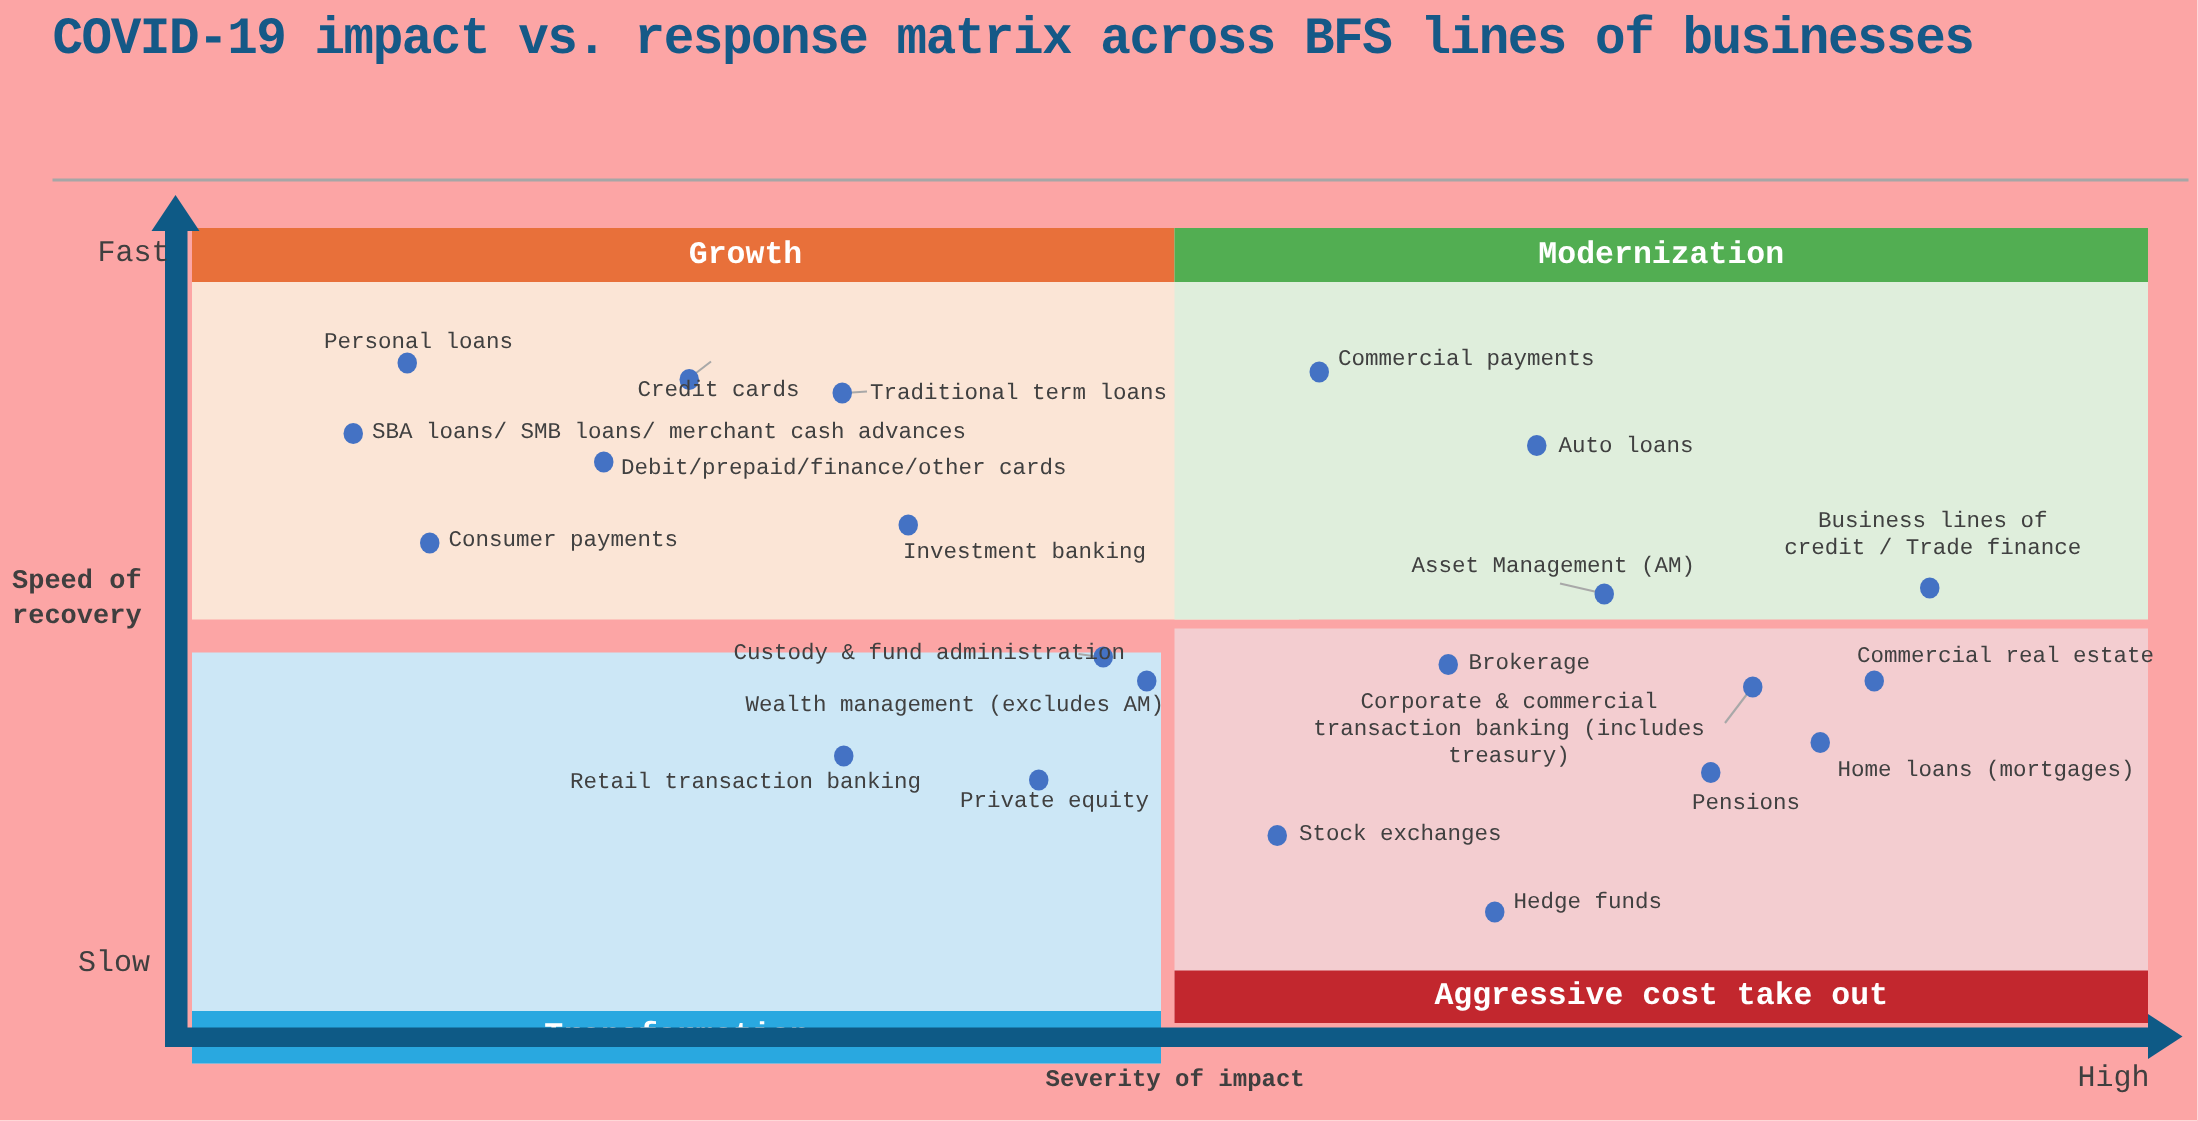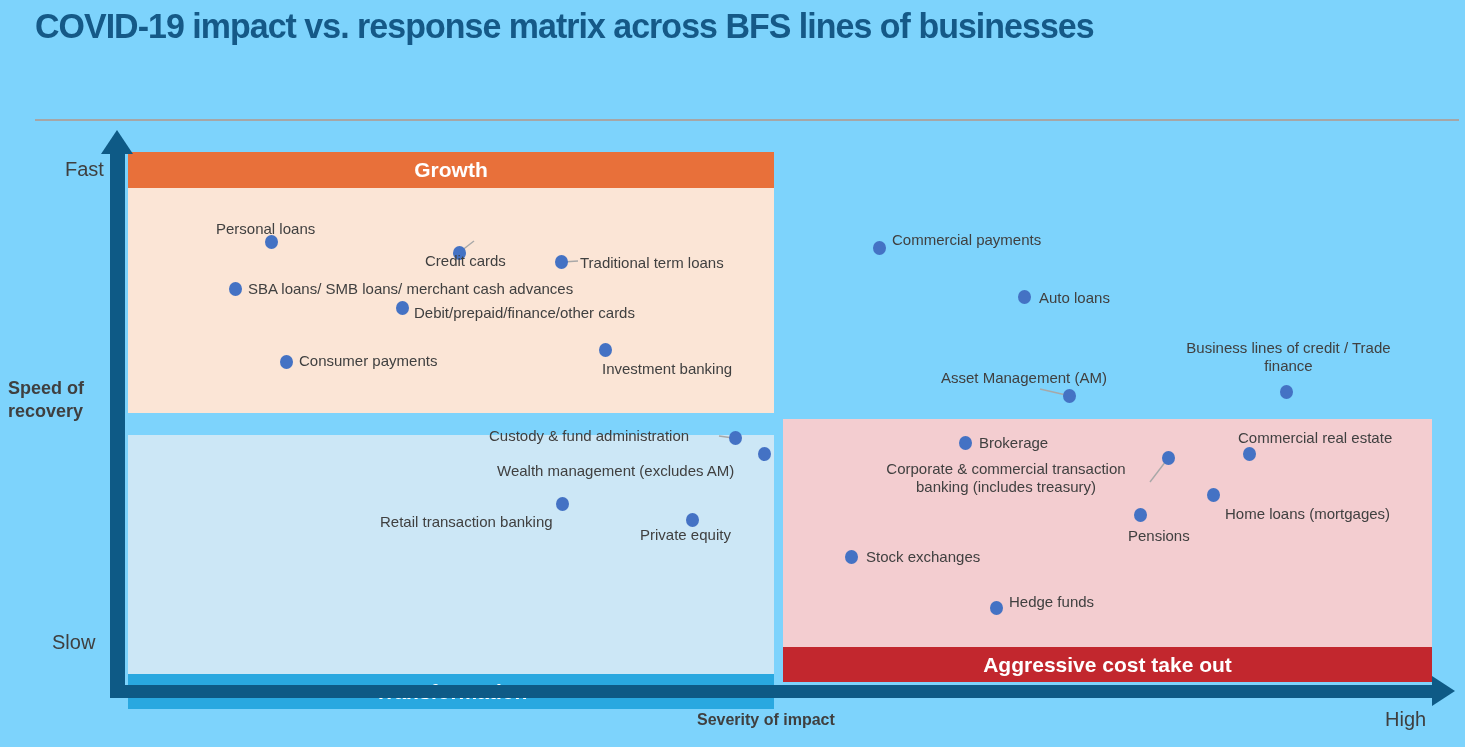--- a/index.html
+++ b/index.html
@@ -5,38 +5,38 @@
   :root{
     --title:#155987; --axis:#0e5a86; --dot:#4472c4; --label-text:#404040;
     --growth-header:#e8703a; --growth-bg:#fbe5d6;
     --modernization-header:#52ae52; --modernization-bg:#dfeedc;
     --transformation-header:#29a8e0; --transformation-bg:#cce7f6;
     --cost-header:#c2272e; --cost-bg:#f3cdd0;
     --rule:#a6a6a6;
   }
   html,body{margin:0;padding:0;background:#fff;}
   #canvas{
-    position:relative;width:1465px;height:747px;background:#7dd3fc;overflow:hidden;
-    font-family:Liberation Sans, sans-serif;
+    position:relative;width:1465px;height:747px;background:#fca5a5;overflow:hidden;
+    font-family:Liberation Mono, monospace;
   }
   .page-title{
     position:absolute;left:35px;top:6px;font-size:35px;font-weight:bold;
     letter-spacing:-1px;color:var(--title);white-space:nowrap;
     transform:scaleX(0.97);transform-origin:left center;
   }
   .top-rule{position:absolute;left:35px;right:6px;top:119px;height:2px;background:var(--rule);}
   
   .q{position:absolute;}
   .q-header{
     position:absolute;left:0;right:0;height:36px;display:flex;align-items:center;justify-content:center;
     color:#fff;font-weight:bold;font-size:21px;
   }
   .q-header.top{top:0;}
   .q-header.bottom{bottom:0;height:35px;}
-  #q-growth{left:128px;top:152px;width:646px;height:261px;background:var(--growth-bg);}
+  #q-growth{left:128px;top:152px;width:738px;height:261px;background:var(--growth-bg);}
   #q-growth .q-header{background:var(--growth-header);}
   #q-modernization{left:783px;top:152px;width:649px;height:261px;background:var(--modernization-bg);}
   #q-modernization .q-header{background:var(--modernization-header);}
   #q-transformation{left:128px;top:435px;width:646px;height:274px;background:var(--transformation-bg);}
   #q-transformation .q-header{background:var(--transformation-header);}
   #q-cost{left:783px;top:419px;width:649px;height:263px;background:var(--cost-bg);}
   #q-cost .q-header{background:var(--cost-header);}
   
   .y-axis-bar{position:absolute;left:110px;top:150px;width:15px;height:548px;background:var(--axis);}
   .y-arrowhead{position:absolute;left:101px;top:130px;width:0;height:0;
@@ -60,20 +60,23 @@
 </head>
 <body>
 
 <div id="canvas">
 
   <div class="page-title">COVID-19 impact vs. response matrix across BFS lines of businesses</div>
   <div class="top-rule"></div>
 
   <div class="q" id="q-growth">
     <div class="q-header top">Growth</div>
+  </div>
+  <div class="q" id="q-modernization">
+    <div class="q-header top">Modernization</div>
   </div>
   <div class="q" id="q-transformation">
     <div class="q-header bottom">Transformation</div>
   </div>
   <div class="q" id="q-cost">
     <div class="q-header bottom">Aggressive cost take out</div>
   </div>
 
   <div class="y-axis-bar"></div>
   <div class="y-arrowhead"></div>

